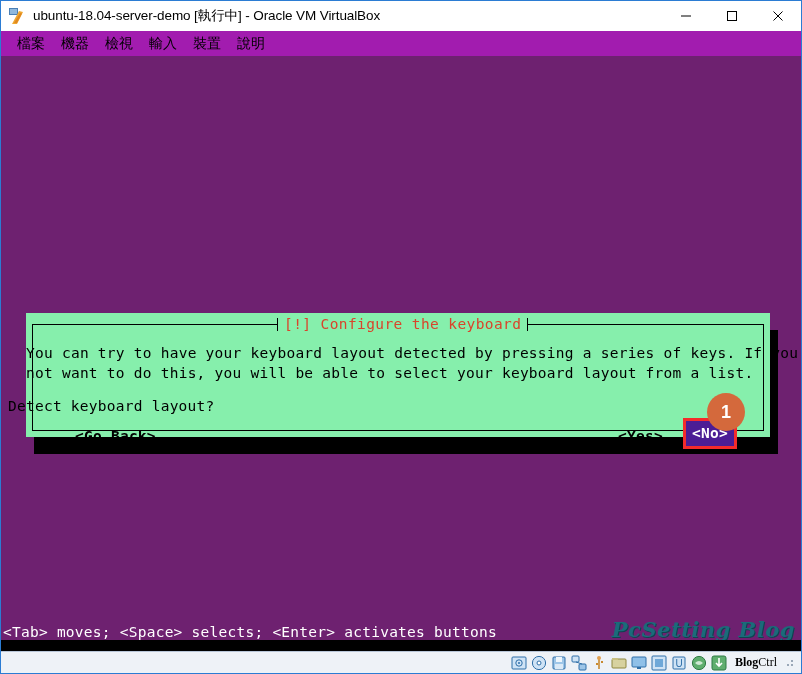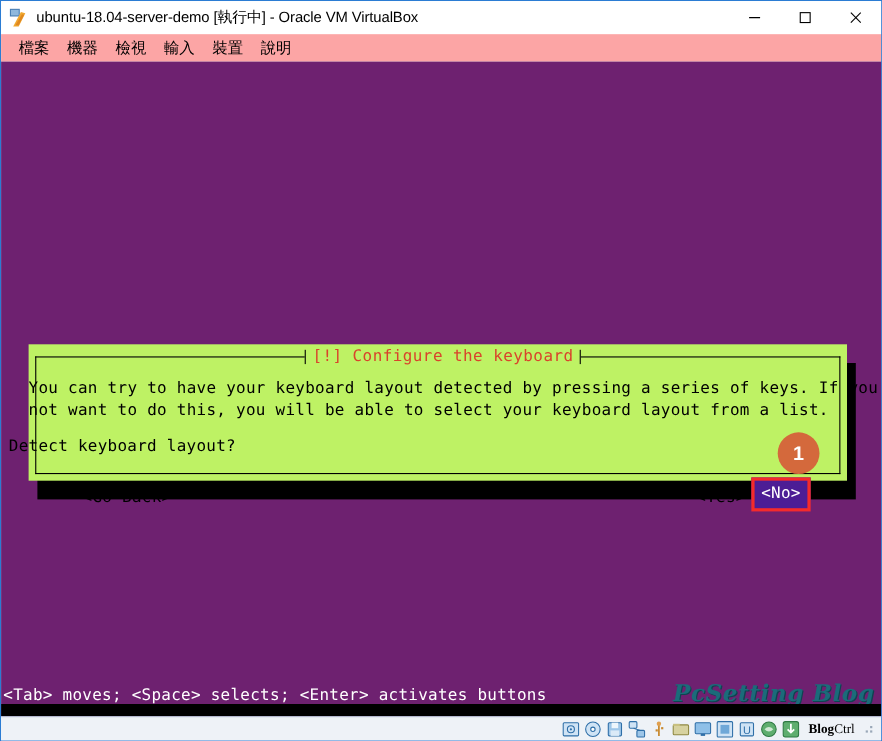--- a/index.html
+++ b/index.html
@@ -63,21 +63,21 @@
     align-items: center;
     justify-content: center;
     color: #000000;
   }
   .win-btn svg { display:block; }
 
   
   #menu-bar {
     height: 25px;
     flex: 0 0 25px;
-    background: #fca5a5;
+    background: #a21caf;
     display: flex;
     align-items: center;
     padding-left: 8px;
   }
   .menu-item {
     font-size: 14px;
     color: #000000;
     padding: 0 8px;
     white-space: nowrap;
     font-family: "DejaVu Sans", sans-serif;
@@ -100,21 +100,21 @@
     width: 744px;
     height: 124px;
     background: #000000;
   }
   #installer-dialog {
     position: absolute;
     left: 25px;
     top: 257px;
     width: 744px;
     height: 124px;
-    background: #bef264;
+    background: #86efac;
     box-sizing: border-box;
   }
   #dialog-title-row {
     position: absolute;
     left: 0;
     top: 0;
     width: 100%;
     height: 22px;
     display: flex;
     align-items: center;
@@ -163,44 +163,44 @@
     top: 340px;
     color: #000000;
     font-size: 14.5px;
     line-height: 20px;
     letter-spacing: 0.25px;
     white-space: pre;
   }
   #dialog-buttons {
     position: absolute;
     left: 25px;
-    top: 386px;
+    top: 370px;
     width: 720px;
     height: 24px;
+    font-weight: bold;
   }
   #btn-go-back {
     position: absolute;
     left: 49px;
     top: 0;
     font-size: 14.5px;
     color: #000000;
     letter-spacing: 0.25px;
     white-space: pre;
     line-height: 20px;
   }
   #btn-yes {
     position: absolute;
     left: 592px;
     top: 0;
     font-size: 14.5px;
     color: #000000;
     letter-spacing: 0.25px;
     white-space: pre;
     line-height: 20px;
-    margin-left: 15px;
   }
   #btn-no-wrap {
     position: absolute;
     left: 657px;
     top: -8px;
     border: 3px solid #f42b2b;
     background: #4c1d95;
     padding: 3px 6px 4px 6px;
     box-sizing: border-box;
   }

